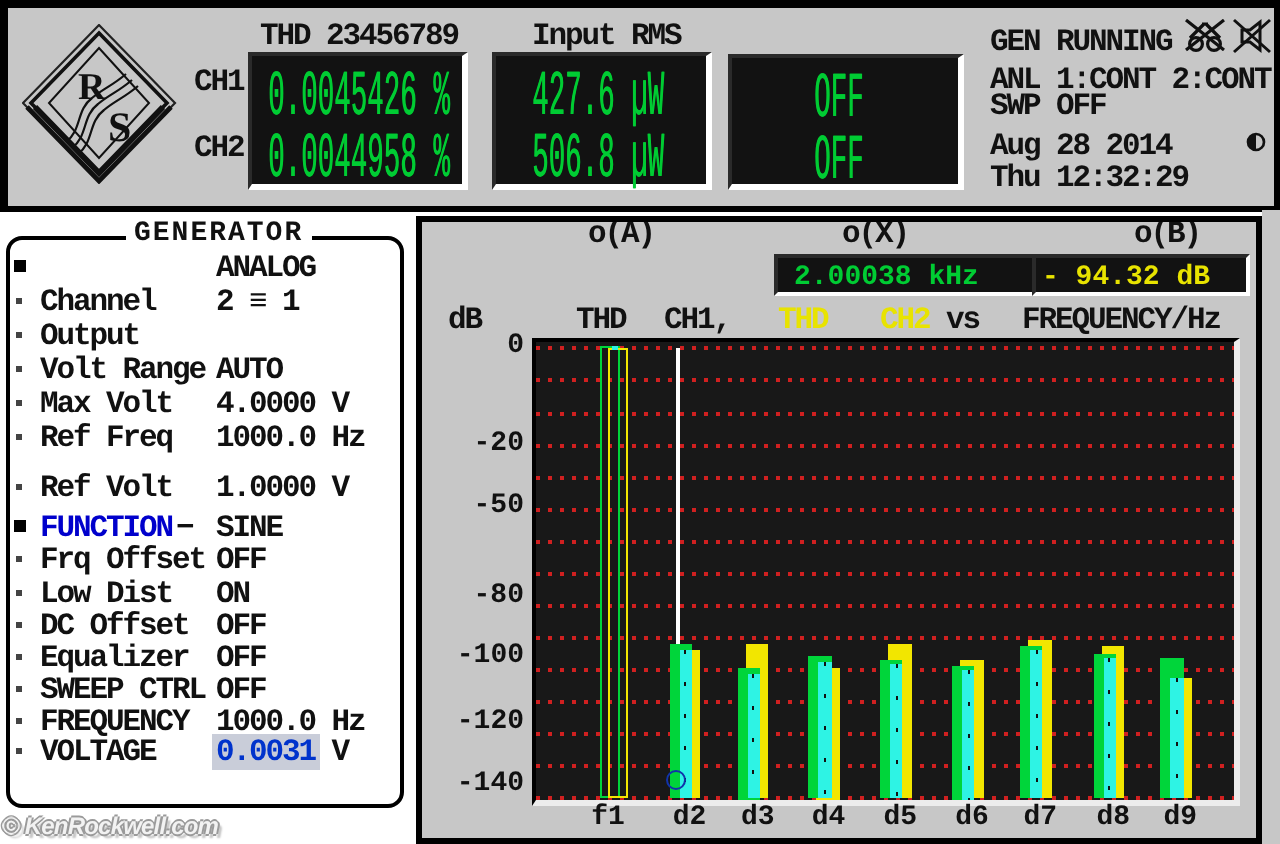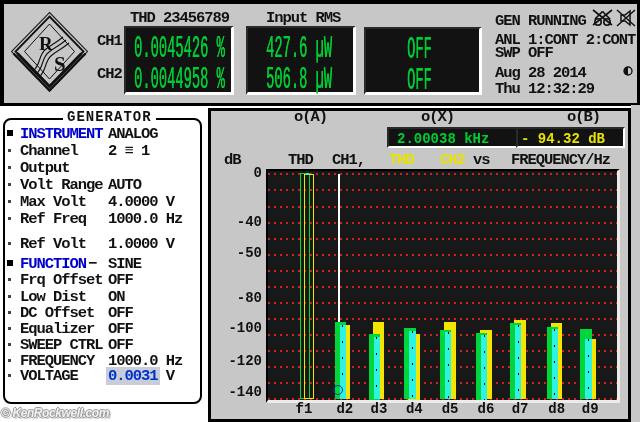--- a/index.html
+++ b/index.html
@@ -105,21 +105,21 @@
   <path d="M1,17 L19,1 M1,1 L19,17" stroke="#111" stroke-width="1.5"></path>
 </svg>
 <svg class="abs" style="left:623px;top:66px" width="10" height="10" viewBox="0 0 12 12">
   <circle cx="6" cy="6" r="4.8" fill="none" stroke="#111" stroke-width="1.6"></circle>
   <path d="M6,1.2 A4.8,4.8 0 0,0 6,10.8 Z" fill="#111"></path>
 </svg>
 
 <div class="abs" id="gp"></div>
 <div class="abs mb" id="gpt">GENERATOR</div>
 <div id="menu">
-  <div class="mrow mb" style="top:126.5px"><span class="bult"></span><span class="lbl blue">INSTRUMENT</span><span class="val">ANALOG</span></div>
+  <div class="mrow mb" style="top:126.5px"><span class="bult"></span><span class="val">ANALOG</span></div>
   <div class="mrow mb" style="top:143.5px"><span class="dot"></span><span class="lbl">Channel</span><span class="val">2 ≡ 1</span></div>
   <div class="mrow mb" style="top:160.5px"><span class="dot"></span><span class="lbl">Output</span></div>
   <div class="mrow mb" style="top:177.5px"><span class="dot"></span><span class="lbl">Volt Range</span><span class="val">AUTO</span></div>
   <div class="mrow mb" style="top:194.5px"><span class="dot"></span><span class="lbl">Max Volt</span><span class="val">4.0000 V</span></div>
   <div class="mrow mb" style="top:211.5px"><span class="dot"></span><span class="lbl">Ref Freq</span><span class="val">1000.0 Hz</span></div>
   <div class="mrow mb" style="top:237px"><span class="dot"></span><span class="lbl">Ref Volt</span><span class="val">1.0000 V</span></div>
   <div class="mrow mb" style="top:256.5px"><span class="bult"></span><span class="lbl blue">FUNCTION</span><span style="position:absolute;left:88px">−</span><span class="val">SINE</span></div>
   <div class="mrow mb" style="top:272.5px"><span class="dot"></span><span class="lbl">Frq Offset</span><span class="val">OFF</span></div>
   <div class="mrow mb" style="top:289.5px"><span class="dot"></span><span class="lbl">Low Dist</span><span class="val">ON</span></div>
   <div class="mrow mb" style="top:305.5px"><span class="dot"></span><span class="lbl">DC Offset</span><span class="val">OFF</span></div>
@@ -141,21 +141,21 @@
     </div>
   <div class="abs mb" style="left:16px;top:44.5px">dB</div>
   <div class="abs mb" style="left:80px;top:44.5px">THD</div>
   <div class="abs mb" style="left:124px;top:44.5px">CH1,</div>
   <div class="abs mb ylw" style="left:181px;top:44.5px">THD</div>
   <div class="abs mb ylw" style="left:232px;top:44.5px">CH2</div>
   <div class="abs mb" style="left:265px;top:44.5px">vs</div>
   <div class="abs mb" style="left:303px;top:44.5px">FREQUENCY/Hz</div>
 
   <div class="ylab" style="left:2px;top:58px">0</div>
-  <div class="ylab" style="left:2px;top:106.5px">-40</div>
+  <div class="ylab" style="left:2px;top:106.5px">-20</div>
   <div class="ylab" style="left:2px;top:137.5px">-50</div>
   <div class="ylab" style="left:2px;top:183px">-80</div>
   <div class="ylab" style="left:2px;top:213px">-100</div>
   <div class="ylab" style="left:2px;top:246px">-120</div>
   <div class="ylab" style="left:2px;top:277px">-140</div>
 
   <div id="plot">
       <div class="grid" style="top:2.4px"></div>
       <div class="grid" style="top:18.4px"></div>
       <div class="grid" style="top:34.5px"></div>

